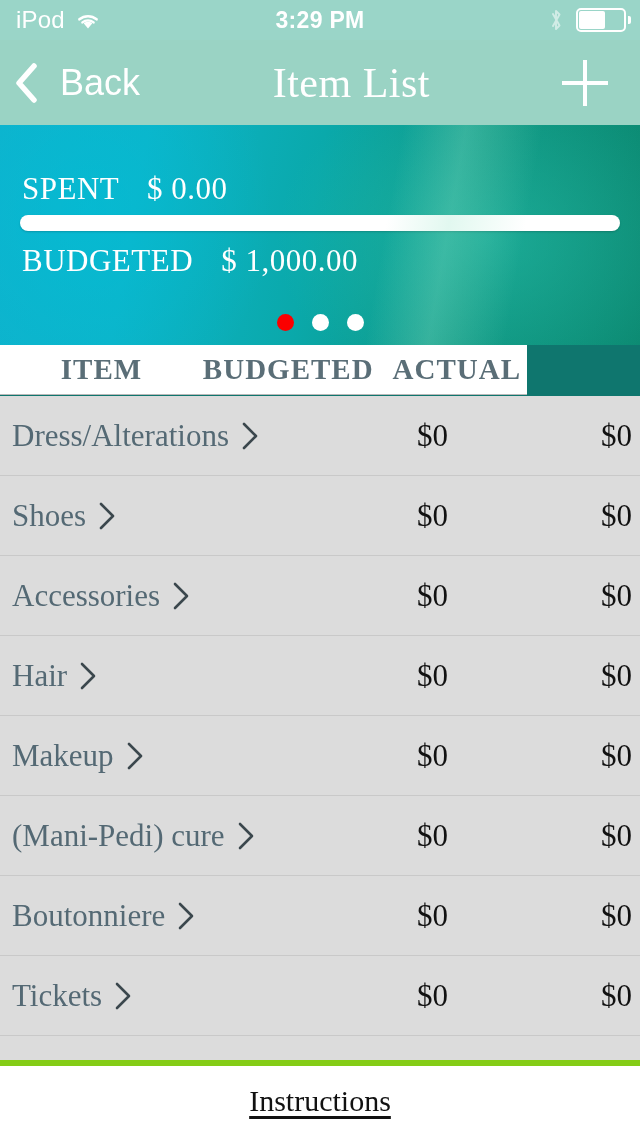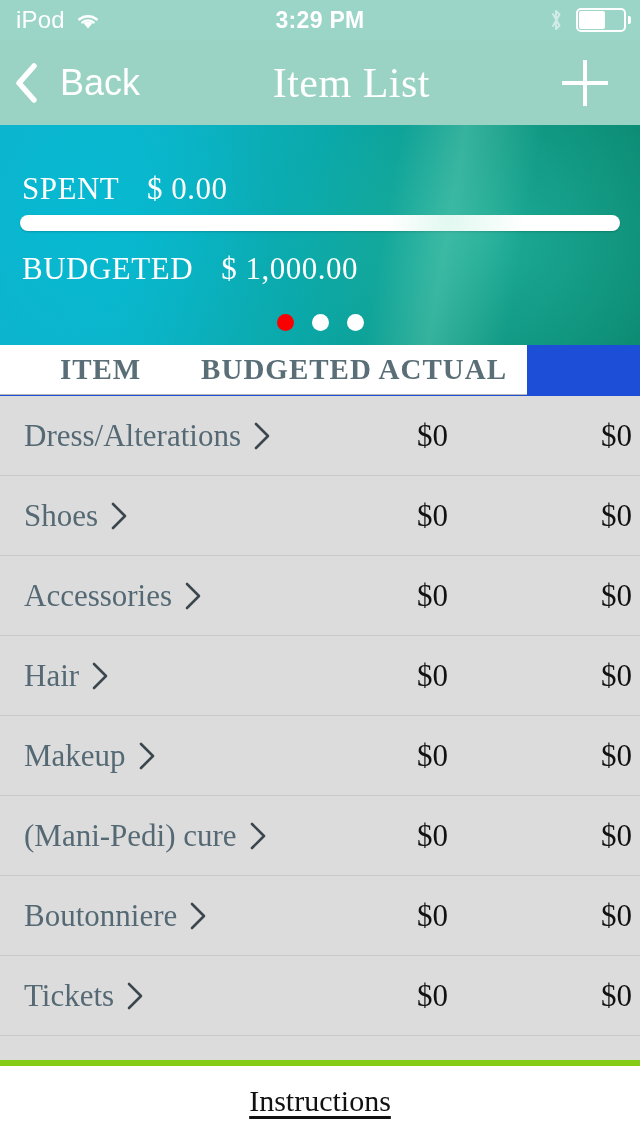--- a/index.html
+++ b/index.html
@@ -2,21 +2,21 @@
 <html><head>
 <meta charset="utf-8">
 <style>
   * { margin:0; padding:0; box-sizing:border-box; }
   html, body {
     width:640px; height:1136px;
     font-family:"Liberation Serif", "DejaVu Serif", serif;
     background:#ffffff;
     overflow:hidden;
   }
-  #app { position:relative; width:640px; height:1136px; background:#1d4ed8; }
+  #app { position:relative; width:640px; height:1136px; background:#0f766e; }
 
   
   .statusbar{
     position:absolute; top:0; left:0; width:640px; height:40px;
     background:#9ad5c8;
     display:flex; align-items:center;
     font-family:"Liberation Sans","DejaVu Sans",sans-serif;
     color:#ffffff;
   }
   .sb-left{ display:flex; align-items:center; gap:10px; padding-left:16px; width:200px; }
@@ -75,21 +75,21 @@
     content:""; position:absolute; top:0; bottom:0; left:60%; width:140px;
     background:linear-gradient(90deg, rgba(130,220,190,0) 0%, rgba(150,230,200,.28) 45%, rgba(130,220,190,0) 100%);
     transform:skewX(-10deg);
     pointer-events:none;
   }
   .banner-row{
     position:absolute; left:22px; color:#ffffff; white-space:nowrap;
     font-size:31px; letter-spacing:0.5px; line-height:1;
   }
   .row-spent{ top:48px; }
-  .row-budgeted{ top:128px; }
+  .row-budgeted{ top:120px; }
   .banner-row .amt{ margin-left:20px; }
   .progress{
     position:absolute; left:20px; right:20px; top:90px; height:16px;
     background:#ffffff; border-radius:9px;
     box-shadow:0 1px 2px rgba(0,0,0,.18);
   }
   .dots{
     position:absolute; left:0; right:0; bottom:14px;
     display:flex; justify-content:center; gap:18px;
   }
@@ -100,33 +100,33 @@
   .table-head{
     position:absolute; top:345px; left:0; width:527px; height:50px;
     background:#ffffff; display:flex; align-items:center;
     border-bottom:1px solid #b9b9b9;
   }
   .th{
     color:#5a6e77; font-weight:bold; font-size:29px; letter-spacing:1px;
   }
   .th-item{ width:256px; text-align:center; }
   .th-budgeted{ width:192px; text-align:right; }
-  .th-actual{ width:192px; text-align:right; padding-right:20px; }
+  .th-actual{ width:192px; text-align:right; padding-right:6px; }
 
   
   .list{
     position:absolute; top:396px; left:0; width:640px; height:664px;
     background:#dcdcdc; overflow:hidden;
   }
   .row{
     position:relative; height:80px; display:flex; align-items:center;
     border-bottom:1px solid #c9c9c9; cursor:pointer;
   }
   .cell-item{
-    width:256px; padding-left:24px; display:flex; align-items:center; gap:12px;
+    width:256px; padding-left:12px; display:flex; align-items:center; gap:12px;
     color:#546974; font-size:31px; white-space:nowrap;font-family:Liberation Serif, serif;
   }
   .chev{ width:18px; height:28px; flex:0 0 auto; }
   .cell-budgeted{ width:192px; text-align:right; color:#111; font-size:31px; }
   .cell-actual{ width:192px; text-align:right; padding-right:8px; color:#111; font-size:31px; }
 
   
   .footer{
     position:absolute; top:1060px; left:0; width:640px; height:76px;
     background:#ffffff; border-top:6px solid #84cc16;

